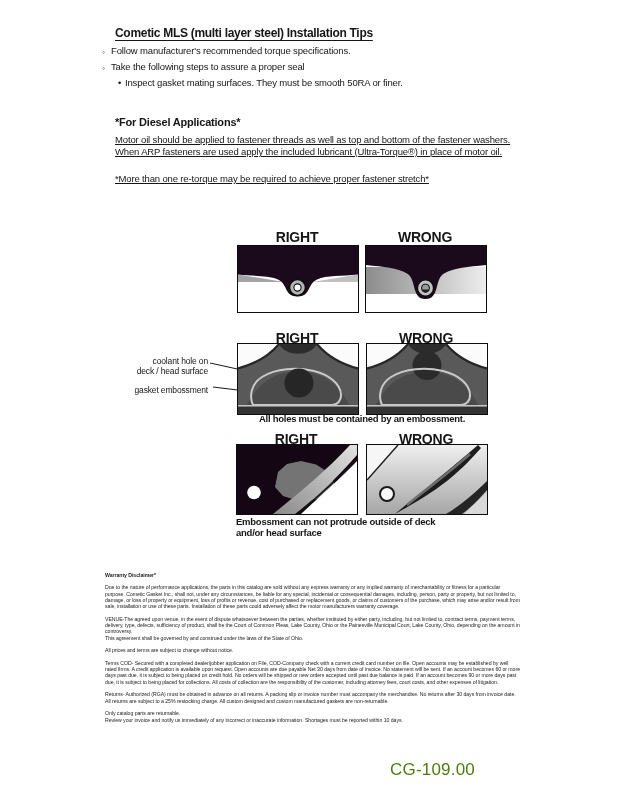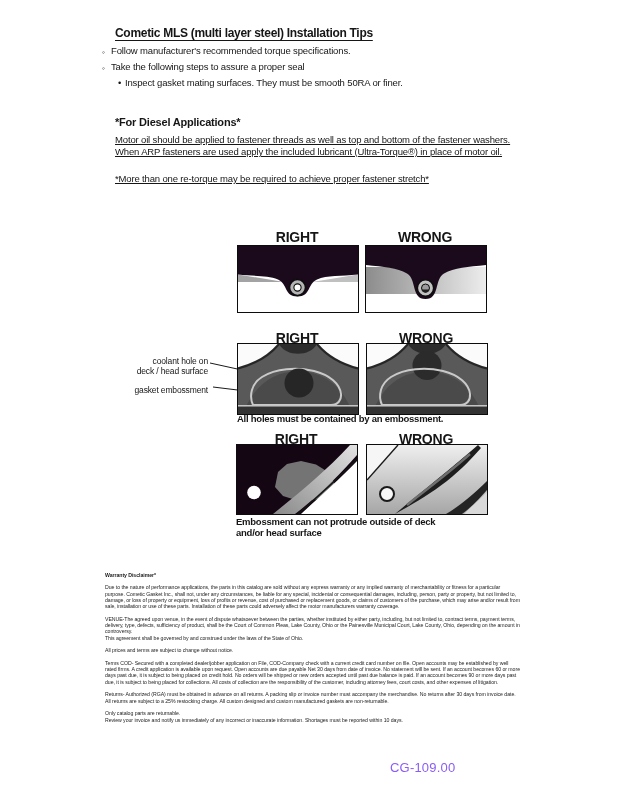--- a/index.html
+++ b/index.html
@@ -33,21 +33,21 @@
   .dlabel { font-size:14px; font-weight:bold; letter-spacing:-0.2px; width:120px; text-align:center; }
   .dbox { border:1.6px solid #0c0c0c; line-height:0; background:#fff; }
   .caption { font-size:9.5px; font-weight:bold; letter-spacing:-0.25px; line-height:10.5px; }
   .annot { font-size:8.5px; letter-spacing:-0.15px; line-height:9.5px; text-align:right; }
 
   
   .disclaimer { left:105px; top:572px; width:416px; font-size:5.2px; line-height:6.3px; letter-spacing:-0.05px; color:#1d1d1d; }
   .disclaimer .d-title { font-weight:bold; margin:0 0 6px 0; }
   .disclaimer p { margin:0 0 6.3px 0; }
 
-  .page-code { left:390px; top:760px; font-size:13px; letter-spacing:0.2px; color:#8b5cf6; }
+  .page-code { left:390px; top:760px; font-size:17px; letter-spacing:0.2px; color:#4d7c0f; }
 </style>
 </head>
 <body>
 
 <div class="page">
 
   <div class="abs title">Cometic MLS (multi layer steel) Installation Tips</div>
 
   <div class="abs bullets">
     <div class="b-main">Follow manufacturer's recommended torque specifications.</div>
@@ -131,21 +131,21 @@
       <path d="M41,0 C31,12 17,20 0,24.5" fill="none" stroke="#262626" stroke-width="2.2"></path>
       <path d="M79,0 C89,12 103,20 120,24.5" fill="none" stroke="#262626" stroke-width="2.2"></path>
       <path d="M5,70 C16,40 36,27.5 60,27.5 C84,27.5 104,40 115,70 Z" fill="#4a4a4a"></path>
       <circle cx="60" cy="21.5" r="14.5" fill="#2b2b2b"></circle>
       <path d="M15,61 C11,52 13,40 24,33 C38,24.5 58,23 76,27 C92,31 102,40 103,50 C103.6,56 100,61 93,61 Z" fill="none" stroke="#c9c9c9" stroke-width="2"></path>
       <rect x="0" y="62.5" width="120" height="7.5" fill="#333333"></rect>
       <line x1="0" y1="61.8" x2="120" y2="61.8" stroke="#c4c4c4" stroke-width="1.6"></line>
     </svg>
   </div>
 
-  <div class="abs caption" style="left:237px; top:414px; width:250px; ">All holes must be contained by an embossment.</div>
+  <div class="abs caption" style="left:237px; top:414px; width:250px; text-align:center;">All holes must be contained by an embossment.</div>
 
   <div class="abs dlabel" style="left:236px; top:431px;">RIGHT</div>
   <div class="abs dlabel" style="left:366px; top:431px;">WRONG</div>
 
   <div class="abs dbox" style="left:236px; top:444px;">
     <svg width="120" height="69" viewBox="0 0 120 69">
       <defs>
         <linearGradient id="gr3" x1="1" y1="0" x2="0" y2="1">
           <stop offset="0" stop-color="#e2e2e2"></stop>
             <stop offset="1" stop-color="#8a8a8a"></stop>

